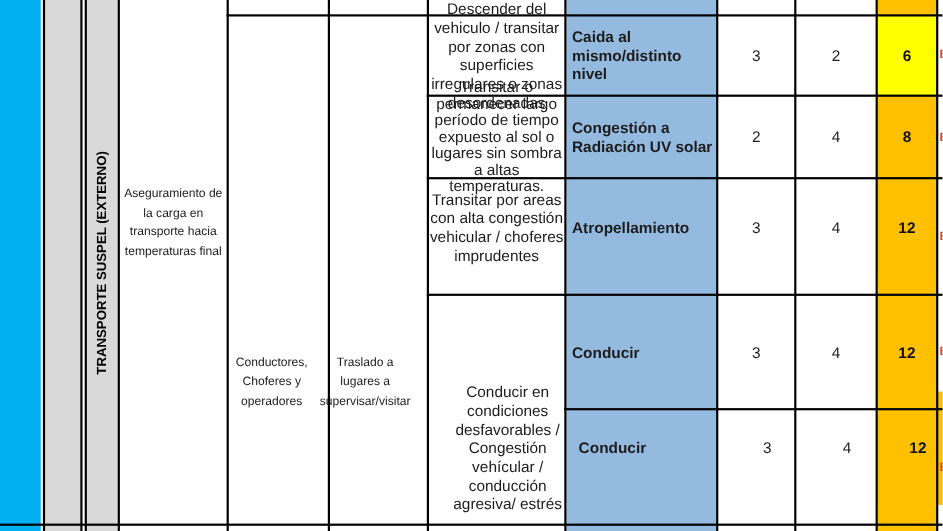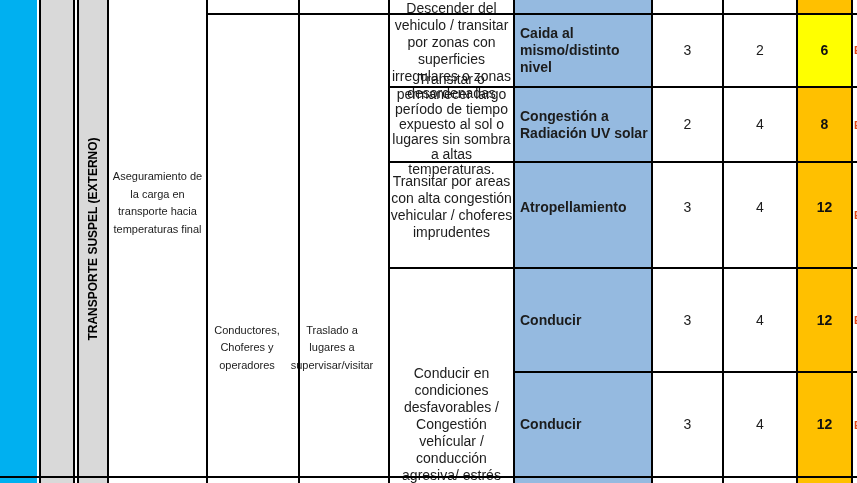--- a/index.html
+++ b/index.html
@@ -33,21 +33,21 @@
   .cG{left:390px;width:123px;}
   .cH{left:516px;width:134px;font-weight:bold;}
   .cI{left:653px;width:69px;}
   .cJ{left:724px;width:72px;}
   .cK{left:798px;width:53px;}
   
   .r1{top:15px;height:71px;}
   .r2{top:88px;height:73px;}
   .r3{top:163px;height:88px;}
   .r4{top:269px;height:102px;}
-  .r5{top:373px;height:103px;}
+  .r5{top:356px;height:103px;padding-left:10px;}
   .tight{line-height:15px;}
   .risk-val{font-weight:bold;color:#111;}
   .edge-label{
     position:absolute;left:854px;width:12px;
     display:flex;align-items:center;
     font-size:11px;font-weight:bold;color:#E2491F;
   }
   
   #cell-category{
     position:absolute;left:79px;top:0;width:28px;height:477px;

